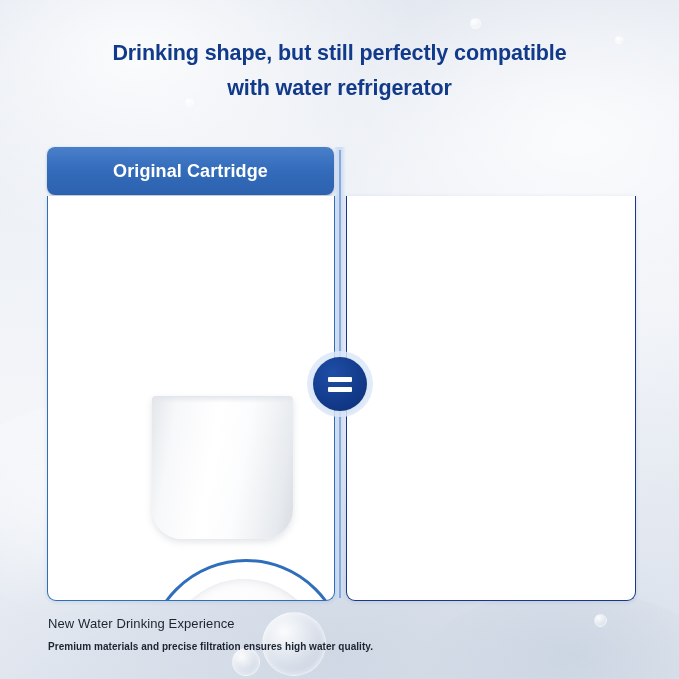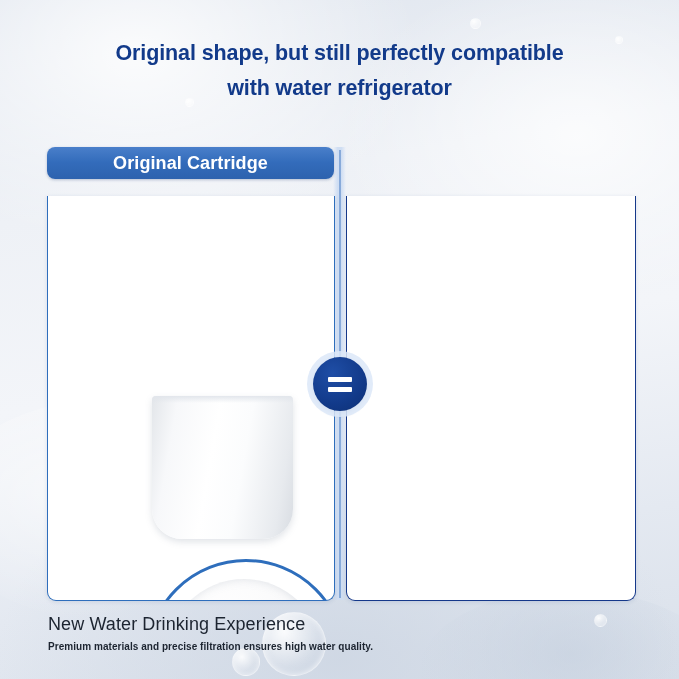--- a/index.html
+++ b/index.html
@@ -40,21 +40,21 @@
     border:1.4px solid #2e6ebc;
     border-top:none;
     border-radius:0 0 9px 9px;
     box-shadow:0 1px 4px rgba(40,70,130,.13);
     overflow:hidden;
   }
   #card-left{left:47px;width:286px;}
   #card-right{left:346px;width:288px;border-color:#15388a;}
 
   .hdr{
-    position:absolute;top:147px;height:32px;border-radius:8px;
+    position:absolute;top:147px;height:48px;border-radius:8px;
     color:#fff;font-weight:bold;font-size:18px;
     display:flex;align-items:center;justify-content:center;
     letter-spacing:.1px;
     box-shadow:0 1px 3px rgba(20,50,110,.28);
   }
   #hdr-left{
     left:47px;width:287px;
     background:linear-gradient(180deg,#4a7fca 0%, #336cbb 48%, #2d62ae 100%);
   }
   #hdr-right{
@@ -100,39 +100,39 @@
     border:3.2px solid #2e6ebc;background:#fff;
   }
   #circ-left .inner{
     position:absolute;left:17px;top:17px;width:156px;height:156px;border-radius:50%;
     background:radial-gradient(circle at 36% 28%,#ffffff 0%, #fafafb 45%, #eceef1 78%, #e0e3e8 100%);
     box-shadow:inset 0 0 10px rgba(150,160,175,.28);
   }
 
   
   #foot{position:absolute;left:48px;top:613px;color:#1c2430;}
-  #foot .f1{font-size:18px;line-height:22px;letter-spacing:.1px;}
+  #foot .f1{font-size:13px;line-height:22px;letter-spacing:.1px;}
   #foot .f2{font-size:10px;font-weight:bold;line-height:24px;letter-spacing:.05px;}
 </style>
 </head>
 <body>
 
 <div id="stage">
 
   <div class="bg-blob" style="left:-60px;top:400px;width:330px;height:220px;background:radial-gradient(ellipse at 40% 40%,rgba(255,255,255,.55),rgba(255,255,255,0) 70%);"></div>
   <div class="bg-blob" style="left:420px;top:590px;width:300px;height:160px;background:radial-gradient(ellipse at 50% 40%,rgba(196,207,222,.6),rgba(196,207,222,0) 72%);"></div>
   <div class="bub" style="left:262px;top:612px;width:62px;height:62px;"></div>
   <div class="bub" style="left:232px;top:648px;width:26px;height:26px;"></div>
   <div class="bub" style="left:470px;top:18px;width:9px;height:9px;"></div>
   <div class="bub" style="left:615px;top:36px;width:6px;height:6px;"></div>
   <div class="bub" style="left:185px;top:98px;width:7px;height:7px;"></div>
   <div class="bub" style="left:594px;top:614px;width:11px;height:11px;"></div>
 
   <div id="headline">
-    <span>Original shape, but still perfectly compatible</span>
+    <span>Drinking shape, but still perfectly compatible</span>
     <span class="l2">with water refrigerator</span>
   </div>
 
   <div id="gap-band"></div>
   <div id="gap-line"></div>
 
   <div class="hdr" id="hdr-left">
     <span>Original Cartridge</span>
   </div>
   <div class="card" id="card-left">

